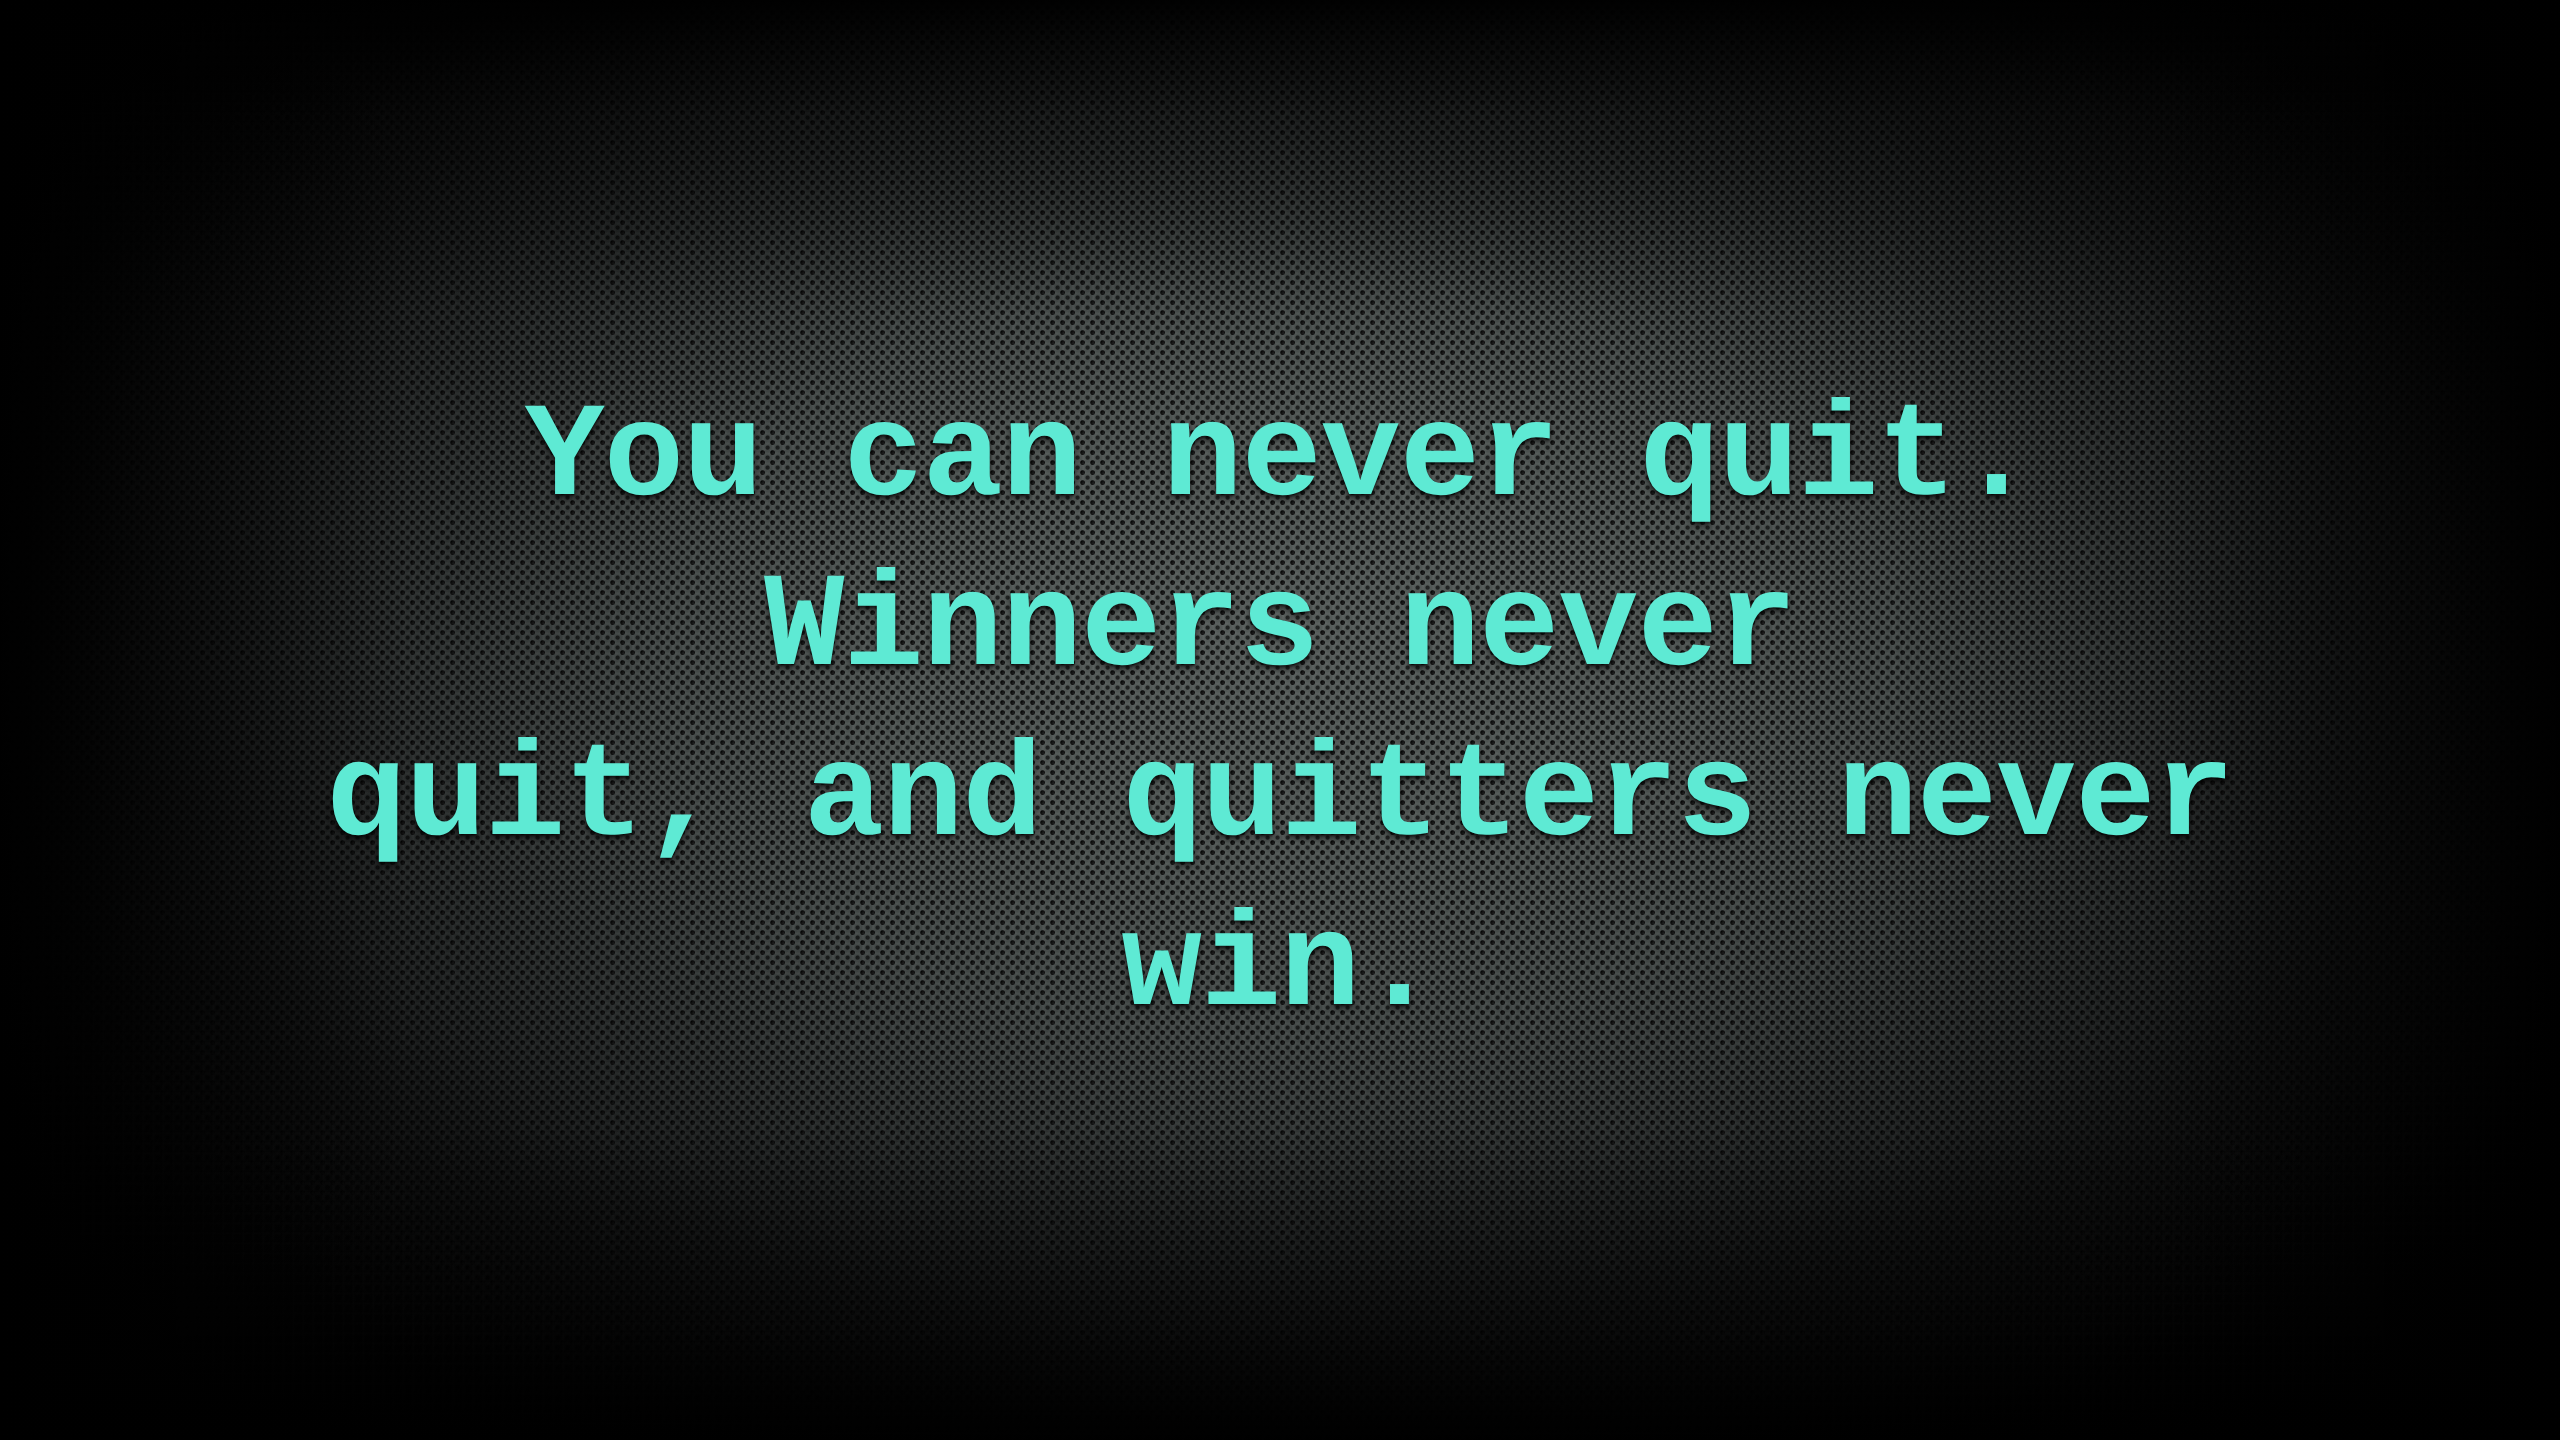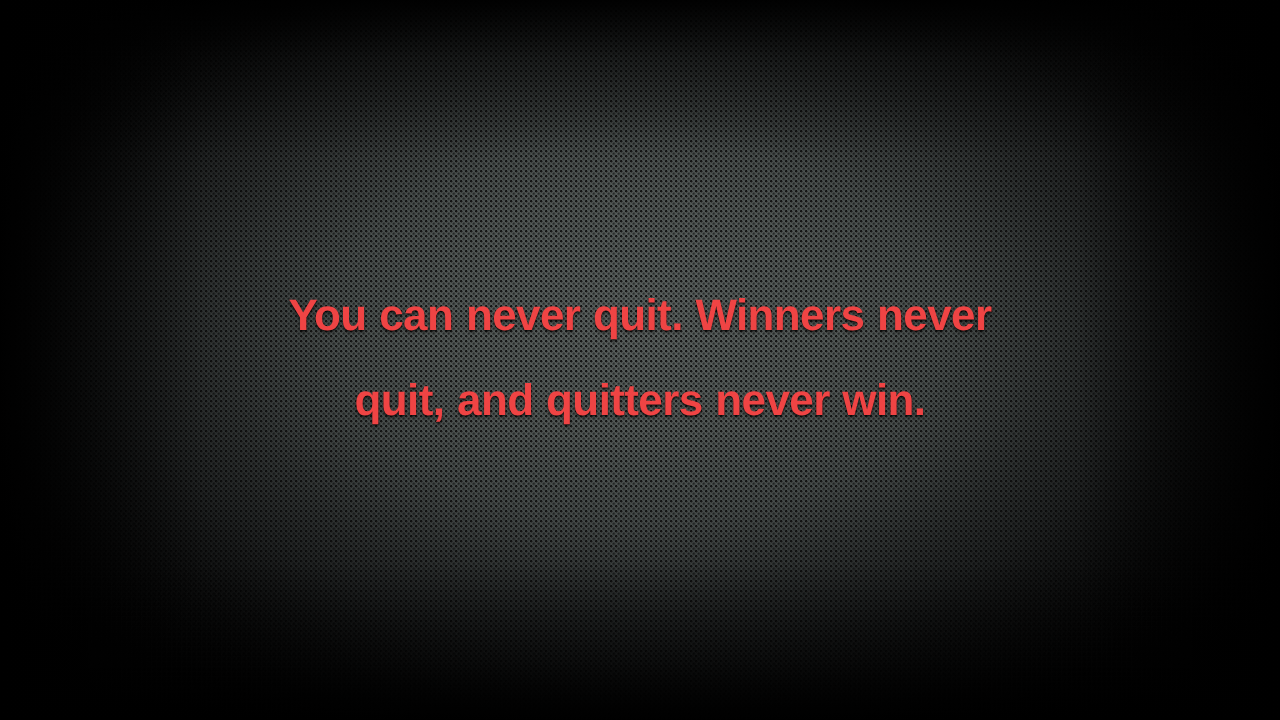--- a/index.html
+++ b/index.html
@@ -105,24 +105,24 @@
     padding: 0 60px;
     box-sizing: border-box;
     
     transform: translateY(-2px);
   }
 
   .quote-text {
     margin: 0;
     width: 1060px;
     text-align: center;
-    color: #ef4444;
-    font-family: Liberation Sans, sans-serif;
+    color: #5eead4;
+    font-family: Liberation Mono, monospace;
     font-weight: 700;
-    font-size: 44px;
+    font-size: 67px;
     line-height: 85px;
     letter-spacing: -0.6px;
     word-spacing: 1px;
     text-rendering: geometricPrecision;
     
     text-shadow:
       0 2px 3px rgba(0,0,0,0.55),
       0 1px 1px rgba(0,0,0,0.45);
   }
 </style>

